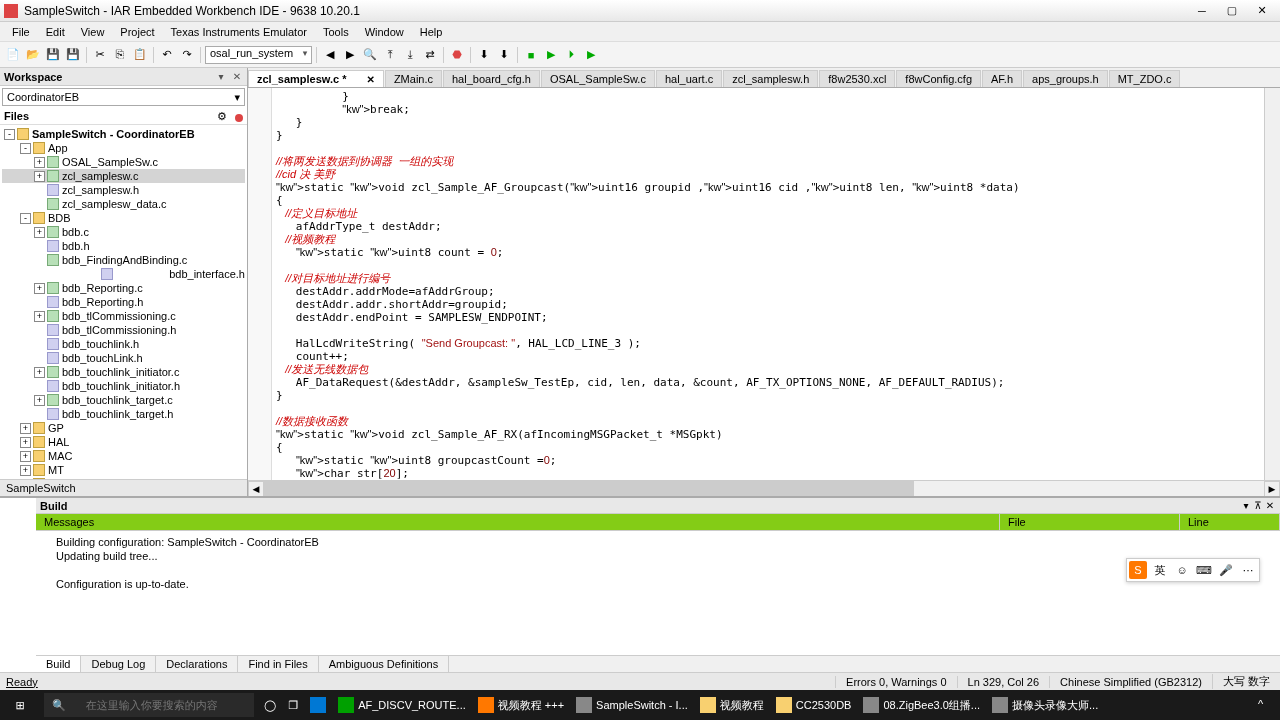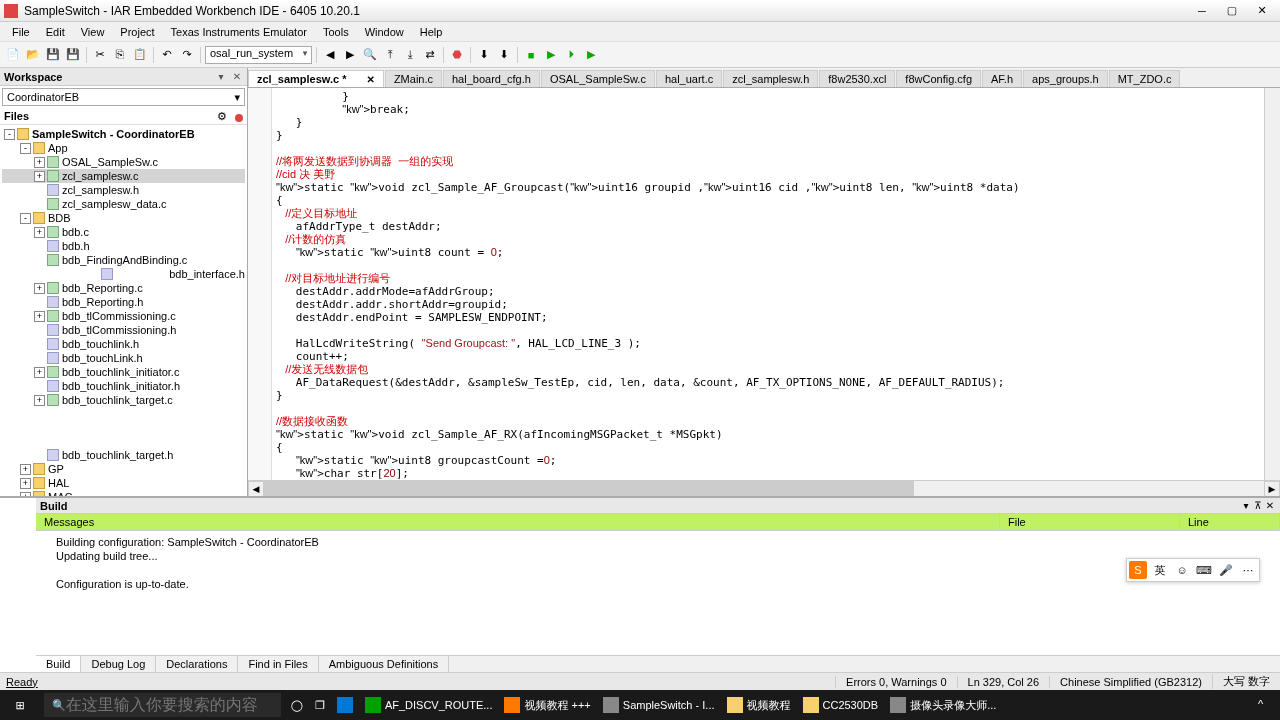--- a/index.html
+++ b/index.html
@@ -42,61 +42,61 @@
 .tree-label.bold { font-weight: bold; }
 .ws-tab { background: #e8e8e8; border-top: 1px solid #ccc; padding: 2px 6px; font-size: 11px; }
 .editor-area { flex: 1; display: flex; flex-direction: column; background: #fff; overflow: hidden; }
 .tab-strip { height: 20px; background: #f0f0f0; display: flex; align-items: flex-end; border-bottom: 1px solid #aaa; overflow: hidden; }
 .etab { padding: 2px 8px; border: 1px solid #ccc; border-bottom: none; background: #e0e0e0; margin-right: 1px; font-size: 11px; cursor: pointer; white-space: nowrap; display: flex; align-items: center; gap: 20px; }
 .etab.active { background: #fff; font-weight: bold; }
 .etab-close { font-size: 10px; cursor: pointer; }
 .code-area { flex: 1; display: flex; overflow: hidden; position: relative; }
 .gutter { width: 24px; background: #f8f8f8; border-right: 1px solid #ddd; }
 .code { flex: 1; padding: 2px 4px; font-family: Consolas, monospace; font-size: 11px; line-height: 13px; white-space: pre; overflow: auto; color: #000; }
-.code .cmcn { color: #cc0000; }
+.code .cmcn { color: #cc0000; font-style: italic; }
 .code .str { color: #a31515; }
 .code .num { color: #800000; }
 .vscroll { width: 16px; background: #f0f0f0; border-left: 1px solid #ccc; }
 .hscroll-row { height: 16px; display: flex; background: #f0f0f0; border-top: 1px solid #ccc; }
 .hscroll-btn { width: 16px; height: 16px; display: flex; align-items: center; justify-content: center; font-size: 9px; cursor: pointer; border: 1px solid #ccc; }
 .hscroll-track { flex: 1; position: relative; }
 .hscroll-thumb { position: absolute; left: 0; top: 0; height: 100%; width: 65%; background: #ccc; }
 .build-panel { height: 176px; display: flex; flex-direction: column; border-top: 2px solid #aaa; background: #fff; padding-left: 36px; }
 .build-header { background: #e8e8e8; height: 16px; display: flex; align-items: center; padding: 0 4px; border-bottom: 1px solid #ccc; }
 .build-header-text { flex: 1; font-weight: bold; }
-.build-cols { display: flex; border-bottom: 1px solid #ccc; background: #bef264; }
+.build-cols { display: flex; border-bottom: 1px solid #ccc; background: #84cc16; }
 .build-col { padding: 2px 8px; border-right: 1px solid #ccc; }
 .bc-msg { flex: 1; }
 .bc-file { width: 180px; }
 .bc-line { width: 100px; }
 .build-body { flex: 1; padding: 4px 20px; overflow: auto; font-size: 11px; line-height: 14px; }
 .build-tabs { display: flex; background: #f0f0f0; border-top: 1px solid #ccc; }
 .btab { padding: 2px 10px; border-right: 1px solid #ccc; cursor: pointer; font-size: 11px; }
 .btab.active { background: #fff; }
 .statusbar { height: 18px; background: #e8e8e8; display: flex; align-items: center; border-top: 1px solid #ccc; font-size: 11px; }
 .sb-left { flex: 1; padding: 0 6px; text-decoration: underline; }
 .sb-cell { padding: 0 10px; border-left: 1px solid #ccc; }
 .taskbar { height: 30px; background: #1a1a1a; display: flex; align-items: center; }
 .tb-start { width: 40px; height: 30px; display: flex; align-items: center; justify-content: center; color: #fff; cursor: pointer; }
 .tb-search { flex: 0 0 210px; height: 24px; background: #2a2a2a; color: #888; display: flex; align-items: center; padding: 0 8px; margin: 0 4px; }
-.tb-search input { flex: 1; background: transparent; border: none; color: #0ea5e9; font-size: 16px; }
+.tb-search input { flex: 1; background: transparent; border: none; color: #0ea5e9; font-size: 11px; margin-left: 20px; }
 .tb-item { height: 30px; padding: 0 6px; display: flex; align-items: center; color: #fff; cursor: pointer; gap: 4px; font-size: 11px; }
 .tb-ico { width: 16px; height: 16px; }
 .tb-tray { margin-left: auto; display: flex; align-items: center; gap: 6px; padding-right: 8px; color: #fff; }
 .tray-ico { width: 14px; height: 14px; cursor: pointer; }
 .ime-float { position: fixed; right: 20px; bottom: 138px; display: flex; gap: 4px; background: #fff; border: 1px solid #ccc; padding: 2px; box-shadow: 0 1px 4px rgba(0,0,0,.2); }
 .ime-btn { width: 18px; height: 18px; display: flex; align-items: center; justify-content: center; font-size: 11px; cursor: pointer; }
 .ime-logo { background: #ff7800; color: #fff; border-radius: 2px; }
 </style>
 </head>
 <body>
 
 <div class="titlebar">
   <div class="titlebar-icon"></div>
-  <div class="titlebar-text">SampleSwitch - IAR Embedded Workbench IDE - 6405 10.20.1</div>
+  <div class="titlebar-text">SampleSwitch - IAR Embedded Workbench IDE - 9638 10.20.1</div>
   <div class="win-controls">
     <div class="win-btn">─</div>
     <div class="win-btn">▢</div>
     <div class="win-btn close">✕</div>
   </div>
 </div>
 
 <div class="menubar" id="menubar">
     <div class="menu-item">File</div>
     <div class="menu-item">Edit</div>
@@ -253,21 +253,21 @@
         <div class="tree-row" style="padding-left: 32px;">
           <span class="tree-noexp"></span>
           <span class="tree-icon ico-h"></span>
           <span class="tree-label">bdb_touchlink_initiator.h</span>
         </div>
         <div class="tree-row" style="padding-left: 32px;">
           <span class="tree-exp">+</span>
           <span class="tree-icon ico-c"></span>
           <span class="tree-label">bdb_touchlink_target.c</span>
         </div>
-        <div class="tree-row" style="padding-left: 32px; margin-top: 41px;">
+        <div class="tree-row" style="padding-left: 32px;">
           <span class="tree-noexp"></span>
           <span class="tree-icon ico-h"></span>
           <span class="tree-label">bdb_touchlink_target.h</span>
         </div>
         <div class="tree-row" style="padding-left: 18px;">
           <span class="tree-exp">+</span>
           <span class="tree-icon ico-folder"></span>
           <span class="tree-label">GP</span>
         </div>
         <div class="tree-row" style="padding-left: 18px;">
@@ -284,20 +284,21 @@
           <span class="tree-exp">+</span>
           <span class="tree-icon ico-folder"></span>
           <span class="tree-label">MT</span>
         </div>
         <div class="tree-row" style="padding-left: 18px;">
           <span class="tree-exp">+</span>
           <span class="tree-icon ico-folder"></span>
           <span class="tree-label">NWK</span>
         </div>
       </div>
+    <div class="ws-tab">SampleSwitch</div>
   </div>
 
   <div class="editor-area">
     <div class="tab-strip" id="tabstrip">
         <div class="etab active">
           <span>zcl_samplesw.c *</span>
           <span class="etab-close">✕</span>
         </div>
         <div class="etab">
           <span>ZMain.c</span>
@@ -336,21 +337,21 @@
           <span class="&lt;span">"kw"</span>&gt;break;
    }
 }
 
 <span class="cmcn">//将两发送数据到协调器  一组的实现</span>
 <span class="cmcn">//cid 决 美野</span>
 <span class="&lt;span">"kw"</span>&gt;static <span class="&lt;span">"kw"</span>&gt;void zcl_Sample_AF_Groupcast(<span class="&lt;span">"kw"</span>&gt;uint16 groupid ,<span class="&lt;span">"kw"</span>&gt;uint16 cid ,<span class="&lt;span">"kw"</span>&gt;uint8 len, <span class="&lt;span">"kw"</span>&gt;uint8 *data)
 {
 <span class="cmcn">   //定义目标地址</span>
    afAddrType_t destAddr;
-<span class="cmcn">   //计数的仿真</span>
+<span class="cmcn">   //视频教程</span>
    <span class="&lt;span">"kw"</span>&gt;static <span class="&lt;span">"kw"</span>&gt;uint8 count = <span class="num">0</span>;
 
 <span class="cmcn">   //对目标地址进行编号</span>
    destAddr.addrMode=afAddrGroup;
    destAddr.addr.shortAddr=groupid;
    destAddr.endPoint = SAMPLESW_ENDPOINT;
 
    HalLcdWriteString( <span class="str">"Send Groupcast: "</span>, HAL_LCD_LINE_3 );
    count++;
 <span class="cmcn">   //发送无线数据包</span>
@@ -457,19 +458,23 @@
       <div class="tb-item">
         <div class="tb-ico" style="background: rgb(248, 208, 112);"></div>
         <span>视频教程</span>
       </div>
       <div class="tb-item">
         <div class="tb-ico" style="background: rgb(248, 208, 112);"></div>
         <span>CC2530DB</span>
       </div>
       <div class="tb-item">
         <div class="tb-ico" style="background: rgb(136, 136, 136);"></div>
+        <span>08.ZigBee3.0组播...</span>
+      </div>
+      <div class="tb-item">
+        <div class="tb-ico" style="background: rgb(136, 136, 136);"></div>
         <span>摄像头录像大师...</span>
       </div>
     </div>
   <div class="tb-tray">
     <span class="tray-ico">^</span>
   </div>
 </div>
 
 </body></html>

